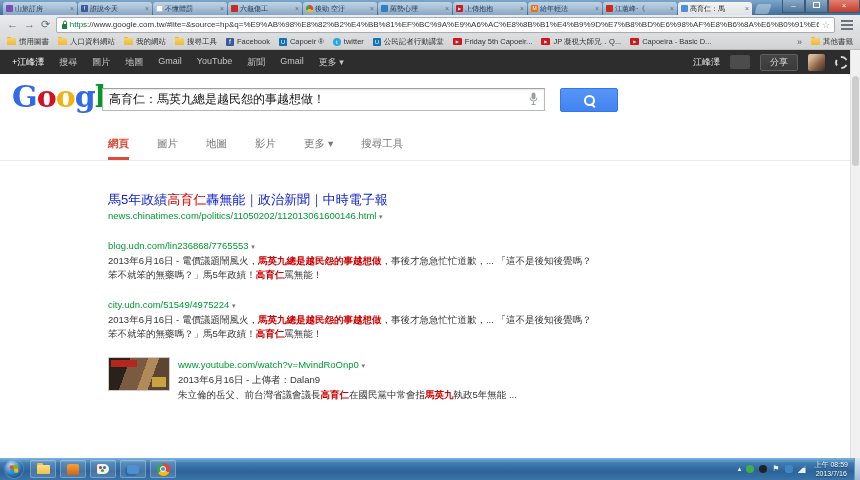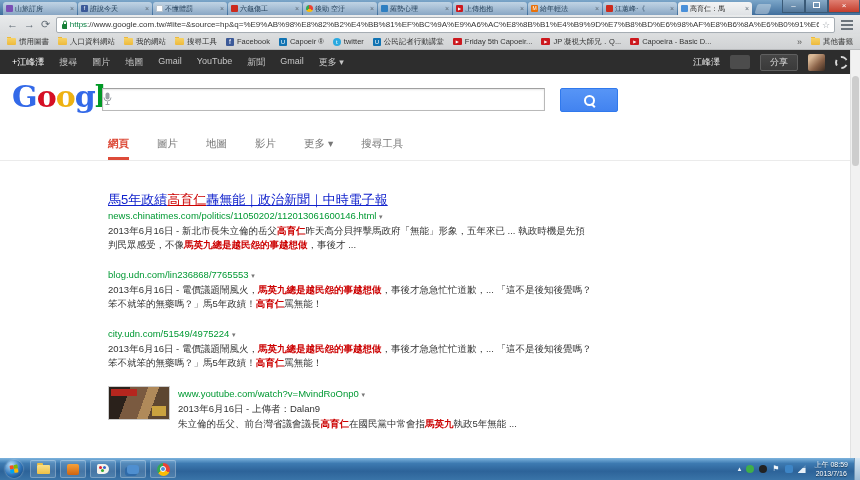--- a/index.html
+++ b/index.html
@@ -77,21 +77,21 @@
   .rnav{padding-bottom:9px;position:relative;flex:none;}
   .rnav.active{color:var(--nav-red);font-weight:bold;}
   .rnav.active::after{content:"";position:absolute;left:0;right:0;bottom:0;height:3px;background:var(--nav-red);}
   .nav-divider{position:absolute;top:160px;left:0;right:10px;height:1px;background:#ebebeb;}
   .stats{position:absolute;top:172px;left:108px;font-size:9.5px;color:#999;}
 
   
   .results{position:absolute;top:192px;left:108px;width:486px;}
   .result{margin-bottom:16px;}
   .r-title{font-size:13px;line-height:16px;}
-  .r-title span{color:var(--link-blue);text-decoration:underline;cursor:pointer;}
+  .r-title span{color:var(--link-blue);cursor:pointer;}
   .r-title span.hl{color:var(--hl-red);}
   .r-url{font-size:9.5px;color:var(--url-green);margin-top:1px;line-height:13px;}
   .r-url .drop{color:#777;font-size:7px;}
   .r-snippet{font-size:9.5px;color:#333;line-height:14px;margin-top:1px;}
   .r-snippet b{color:var(--hl-red);font-weight:bold;}
   .r-body{display:flex;gap:8px;margin-top:2px;}
   .thumb{flex:none;width:62px;height:34px;border:1px solid #ccc;box-sizing:border-box;position:relative;overflow:hidden;background:linear-gradient(110deg,#2a211b 0 30%,#7a5a40 30% 55%,#b08a5a 55% 70%,#5d4631 70%);}
   .thumb::before{content:"";position:absolute;left:2px;top:2px;width:26px;height:7px;background:#b5261e;}
   .thumb::after{content:"";position:absolute;right:3px;bottom:3px;width:14px;height:10px;background:#caa23f;}
   .r-col{flex:1;min-width:0;}
@@ -279,20 +279,21 @@
       <span style="color:#e8e8e8;">江峰澤</span>
       <span class="notif"></span>
       <span class="share-btn">分享</span>
       <span class="avatar"></span>
       <span class="gear"></span>
     </span>
   </div>
 
   <div class="glogo" id="glogo"><span style="color: rgb(51, 105, 232);">G</span><span style="color: rgb(213, 15, 37);">o</span><span style="color: rgb(238, 178, 17);">o</span><span style="color: rgb(51, 105, 232);">g</span><span style="color: rgb(0, 153, 37);">l</span><span style="color: rgb(213, 15, 37);">e</span></div>
   <div class="searchbox">
+    <input type="text" value="高育仁：馬英九總是越民怨的事越想做！" style="">
     <span class="mic">
       <svg width="9" height="13">
           <rect x="2.5" y="0.5" width="4" height="7" rx="2" fill="#9aa0a6"></rect>
           <path d="M1 5.5 a3.5 3.5 0 0 0 7 0" stroke="#9aa0a6" fill="none"></path>
           <rect x="4" y="9.5" width="1" height="2.5" fill="#9aa0a6"></rect>
           <rect x="2.5" y="12" width="4" height="1" fill="#9aa0a6"></rect>
         </svg>
     </span>
   </div>
   <div class="search-btn">
@@ -306,21 +307,20 @@
       <span class="rnav">影片</span>
       <span class="rnav">更多 ▾</span>
       <span class="rnav">搜尋工具</span>
     </div>
   <div class="nav-divider"></div>
 
   <div class="results" id="results">
       <div class="result">
         <div class="r-title"><span>馬5年政績</span><span class="hl">高育仁</span><span>轟無能｜政治新聞｜中時電子報</span></div>
         <div class="r-url"><span>news.chinatimes.com/politics/11050202/112013061600146.html </span><span class="drop">▾</span></div>
-        <div class="r-snippet"><span>2013年6月16日 - 新北市長朱立倫的岳父</span><b class="hl">高育仁</b><span>昨天高分貝抨擊馬政府「無能」形象，五年來已 ... 執政時機是先預判民眾感受，不像</span><b class="hl">馬英九總是越民怨的事越想做</b><span>，事後才 ...</span></div>
       </div>
       <div class="result">
         <div class="r-url"><span>blog.udn.com/lin236868/7765553 </span><span class="drop">▾</span></div>
         <div class="r-snippet"><span>2013年6月16日 - 電價議題鬧風火，</span><b class="hl">馬英九總是越民怨的事越想做</b><span>，事後才急急忙忙道歉，</span><span>... 「這不是後知後覺嗎？笨不就笨的無藥嗎？」馬5年政績！</span><b class="hl">高育仁</b><span>罵無能！</span></div>
       </div>
       <div class="result">
         <div class="r-url"><span>city.udn.com/51549/4975224 </span><span class="drop">▾</span></div>
         <div class="r-snippet"><span>2013年6月16日 - 電價議題鬧風火，</span><b class="hl">馬英九總是越民怨的事越想做</b><span>，事後才急急忙忙道歉，</span><span>... 「這不是後知後覺嗎？笨不就笨的無藥嗎？」馬5年政績！</span><b class="hl">高育仁</b><span>罵無能！</span></div>
       </div>
       <div class="result">

